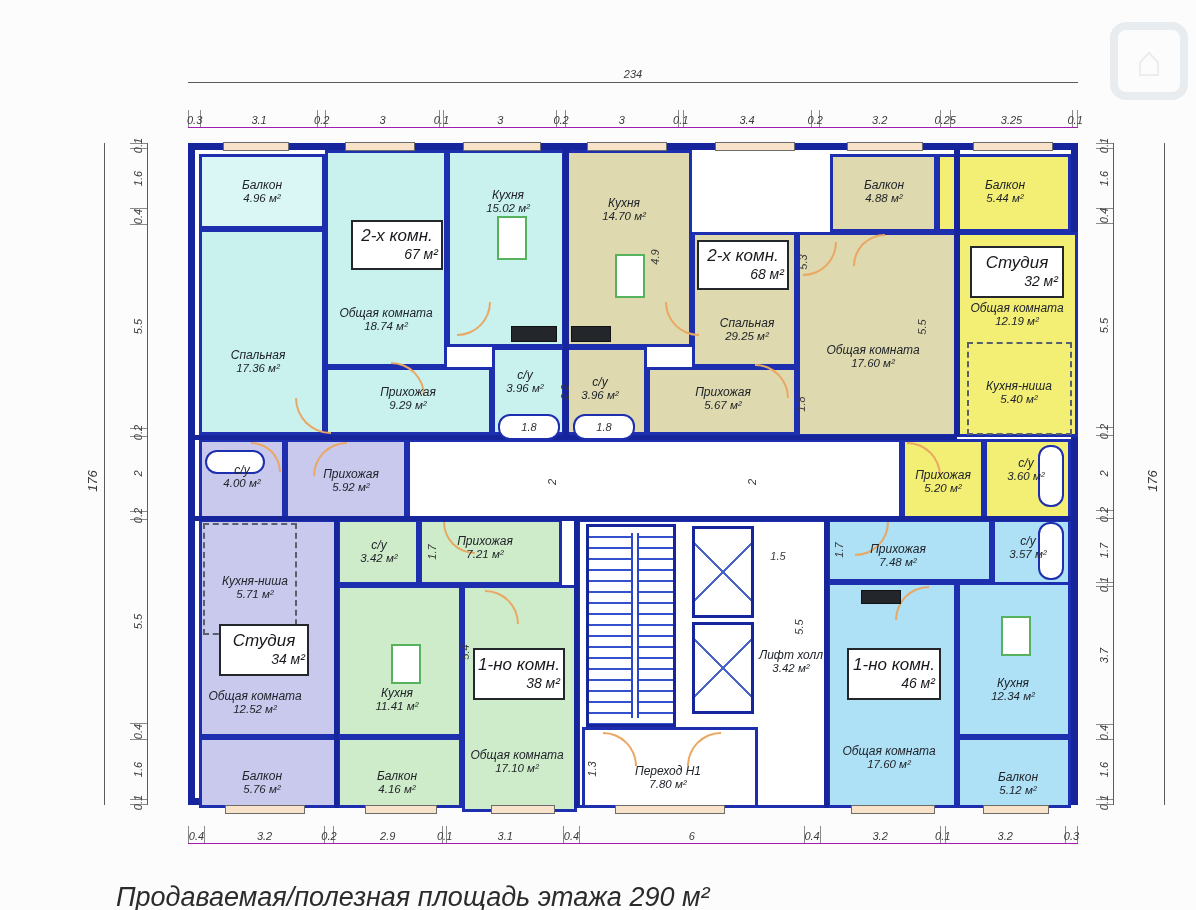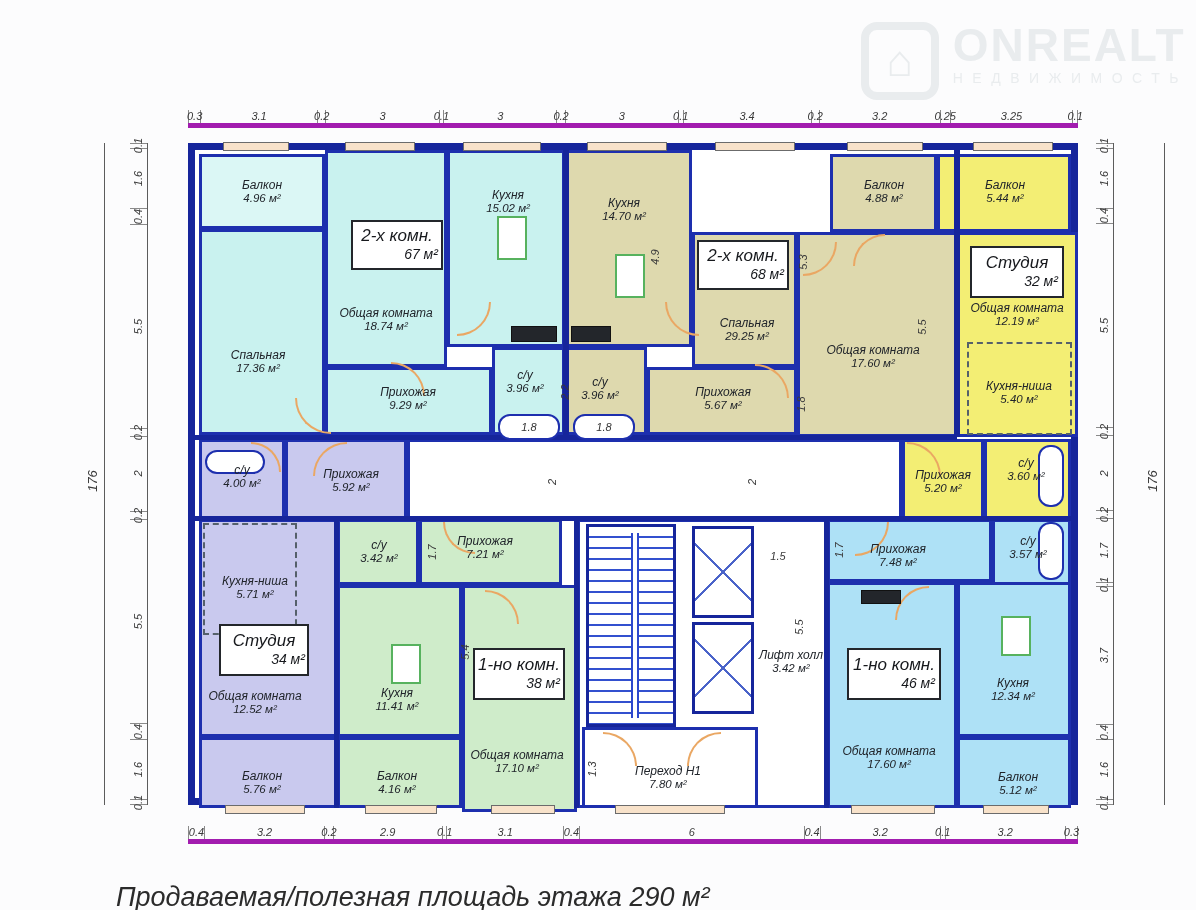--- a/index.html
+++ b/index.html
@@ -39,21 +39,21 @@
   .stairs { position:absolute; border:3px solid #16259b; background:repeating-linear-gradient(180deg,#ffffff 0 9px,#3350cf 9px 11px); box-sizing:border-box; }
   .stairs .mid { position:absolute; left:50%; top:6px; bottom:6px; width:4px; background:#fff; border-left:2px solid #2c47cc; border-right:2px solid #2c47cc; }
   .elev { position:absolute; border:3px solid #16259b; background:
       linear-gradient(45deg, transparent calc(50% - 1px), #4a63c9 calc(50% - 1px) calc(50% + 1px), transparent calc(50% + 1px)),
       linear-gradient(135deg, transparent calc(50% - 1px), #4a63c9 calc(50% - 1px) calc(50% + 1px), transparent calc(50% + 1px)), #fff;
     box-sizing:border-box; }
   .tub { position:absolute; background:#fff; border:2px solid #1d2fae; border-radius:12px; box-sizing:border-box; display:flex; align-items:center; justify-content:center; font-style:italic; font-size:11px; color:#333; z-index:6; }
   .table-icon { position:absolute; background:#fff; border:2px solid #57b25e; box-sizing:border-box; z-index:5; }
   .stove-icon { position:absolute; background:#23262b; border:1px solid #111; box-sizing:border-box; z-index:5; }
   
-  .dim-row { position:absolute; display:flex; height:18px; border-bottom:5px solid #a21caf; box-sizing:border-box; }
+  .dim-row { position:absolute; display:flex; height:18px; border-bottom:1px solid #a21caf; box-sizing:border-box; }
   .dim-row .dim-seg { position:relative; flex-basis:0; display:flex; justify-content:center; align-items:flex-end; border-right:1px solid #8a8a8a; min-width:0; }
   .dim-row .dim-seg:first-child { border-left:1px solid #8a8a8a; }
   .dim-col { position:absolute; display:flex; flex-direction:column; width:18px; border-right:1px solid #5c5c5c; box-sizing:border-box; }
   .dim-col .dim-seg { position:relative; flex-basis:0; display:flex; justify-content:center; align-items:center; border-bottom:1px solid #8a8a8a; min-height:0; }
   .dim-col .dim-seg:first-child { border-top:1px solid #8a8a8a; }
   .dim-num { font-style:italic; font-size:11px; color:#3a3a3a; white-space:nowrap; line-height:1; padding-bottom:1px; font-family:"Liberation Sans", sans-serif; }
   .dim-col .dim-num { transform:rotate(-90deg); padding:0; }
   .total-h { position:absolute; border-bottom:1px solid #5c5c5c; text-align:center; font-style:italic; font-size:13px; color:#333; }
   .total-v { position:absolute; border-right:1px solid #5c5c5c; width:16px; }
   .total-v .dim-num { position:absolute; top:50%; left:-6px; transform:rotate(-90deg); font-size:13px; }
@@ -61,26 +61,23 @@
   .idim.v { transform:translate(-50%,-50%) rotate(-90deg); }
 </style>
 </head>
 <body>
 
 <div id="canvas">
 
 
   <div id="logo">
     <div class="house">⌂</div>
-    <div class="txt">
-      <span class="bt">ONREALT</span>
-      <span class="st">НЕДВИЖИМОСТЬ</span>
-    </div>
   </div>
 
+  <div class="total-h" style="left:188px;top:66px;width:890px;height:16px"><span class="dim-num">234</span></div>
   <div class="dim-row" style="left:188px;top:110px;width:890px">
       <span class="dim-seg" style="flex-grow: 0.3;">
         <span class="dim-num">0.3</span>
       </span>
       <span class="dim-seg" style="flex-grow: 3.1;">
         <span class="dim-num">3.1</span>
       </span>
       <span class="dim-seg" style="flex-grow: 0.2;">
         <span class="dim-num">0.2</span>
       </span>

